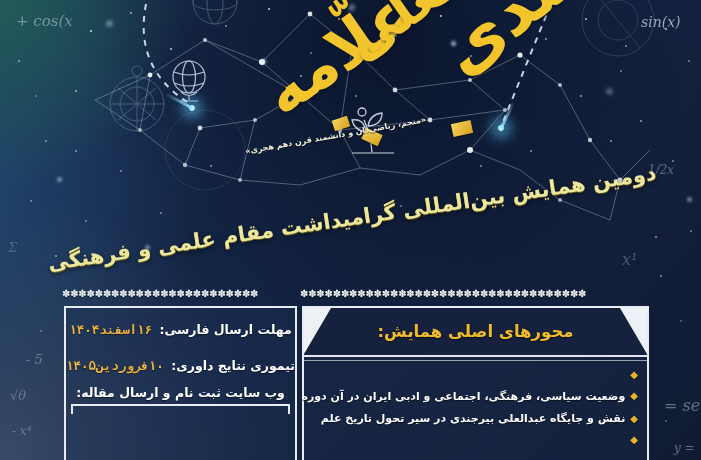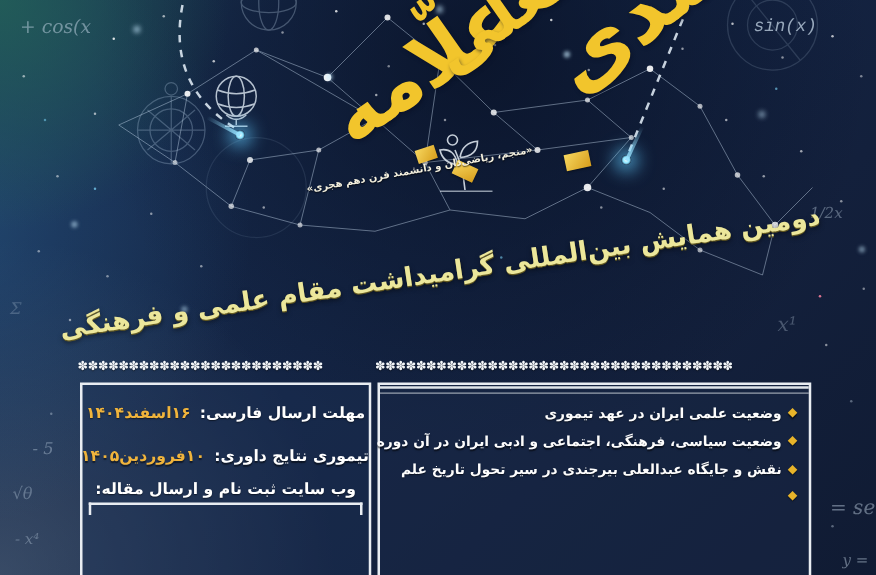--- a/index.html
+++ b/index.html
@@ -74,21 +74,21 @@
        letter-spacing:-.2px; white-space:nowrap; overflow:hidden; text-shadow:0 1px 1px rgba(0,0,0,.5);}
   .sep-left{left:62px; width:234px;}
   .sep-right{left:300px; width:352px;}
   
   .panel{position:absolute; top:306px; border:2px solid #e9edf2; background:rgba(30,50,86,.38);
          box-sizing:border-box; color:#fff;}
   .left-panel{left:64px; width:233px; height:170px;}
   .right-panel{left:302px; width:347px; height:170px; background:rgba(26,42,74,.45);}
   .lp-row{direction:rtl; text-align:center; font-weight:bold; font-size:12.5px; margin-top:11px;
           white-space:nowrap; text-shadow:0 1px 1px rgba(0,0,0,.5);}
-  .lp-row .gold{color:#f0b43c; margin-right:3px;}
+  .lp-row .gold{color:#f0b43c; margin-right:3px;font-family:Liberation Mono, monospace;}
   .url-bar{margin:9px 5px 0; background:#ccd3db; border:1px solid #a9b2bd; color:#1b2b47;
            font-family:"DejaVu Serif", serif; font-weight:bold; font-size:11px; letter-spacing:-.2px;
            text-align:center; padding:3px 0 2px; cursor:pointer;}
   .next-box{margin:4px 5px 0; height:8px; border:2px solid #e9edf2; border-bottom:none;}
   .rp-header{position:relative; height:46px; background:#eef1f5;}
   .rp-header-inner{position:absolute; inset:0; background:#16223d;
       -webkit-clip-path:polygon(27px 0, calc(100% - 27px) 0, 100% 100%, 0 100%);
       clip-path:polygon(27px 0, calc(100% - 27px) 0, 100% 100%, 0 100%);
       display:flex; align-items:center; justify-content:center;}
   .rp-header-text{color:#f0bc2b; font-weight:bold; font-size:16.5px; direction:rtl;
@@ -99,21 +99,21 @@
   .rp-item .diamond{color:#e8b42a; font-size:10px; margin-left:5px; line-height:1;
       text-shadow:0 1px 1px rgba(0,0,0,.6);}
   .rp-item .txt{font-size:11px; font-weight:bold; color:#fdfdfd; text-shadow:0 1px 1px rgba(0,0,0,.55);}
 </style>
 </head>
 <body>
 
 <div class="poster">
 
   <span class="formula" style="left:16px; top:12px; font-size:15px; opacity:.5;">+ cos(x</span>
-  <span class="formula" style="left:603px; top:14px; font-size:14px; opacity:.75;font-family:Liberation Mono, monospace;">sin(x)</span>
+  <span class="formula" style="left:641px; top:14px; font-size:14px; opacity:.75;">sin(x)</span>
   <span class="formula" style="left:8px; top:240px; font-size:13px; opacity:.25;">Σ</span>
   <span class="formula" style="left:26px; top:352px; font-size:13px; opacity:.4;">- 5</span>
   <span class="formula" style="left:10px; top:388px; font-size:13px; opacity:.35;">√θ</span>
   <span class="formula" style="left:12px; top:424px; font-size:12px; opacity:.35;">- x⁴</span>
   <span class="formula" style="left:648px; top:163px; font-size:12px; opacity:.4;">1/2x</span>
   <span class="formula" style="left:622px; top:250px; font-size:16px; opacity:.3;">x¹</span>
   <span class="formula" style="left:664px; top:396px; font-size:16px; opacity:.45;">= sec</span>
   <span class="formula" style="left:674px; top:441px; font-size:12px; opacity:.45;">y =</span>
 
   <svg class="abs" width="701" height="460" style="left:0; top:0;">
@@ -215,25 +215,29 @@
       <span>تیموری نتایج داوری:</span>
       <span class="gold">۱۰فروردین۱۴۰۵</span>
     </div>
     <div class="lp-row" style="">
       <span>وب سایت ثبت نام و ارسال مقاله:</span>
     </div>
     <div class="next-box"></div>
   </div>
 
   <div class="panel right-panel">
+    <div class="rp-header">
+      <div class="rp-header-inner">
+        <span class="rp-header-text">محورهای اصلی همایش:</span>
+      </div>
+    </div>
     <div class="rp-divider"></div>
     <div class="rp-list">
       <div class="rp-item">
         <span class="diamond">◆</span>
-        <span class="txt">وضعیت علمی ایران در عهد تیموری</span>
       </div>
       <div class="rp-item">
         <span class="diamond">◆</span>
         <span class="txt">وضعیت سیاسی، فرهنگی، اجتماعی و ادبی ایران در آن دوره</span>
       </div>
       <div class="rp-item">
         <span class="diamond">◆</span>
         <span class="txt">نقش و جایگاه عبدالعلی بیرجندی در سیر تحول تاریخ علم</span>
       </div>
       <div class="rp-item">

